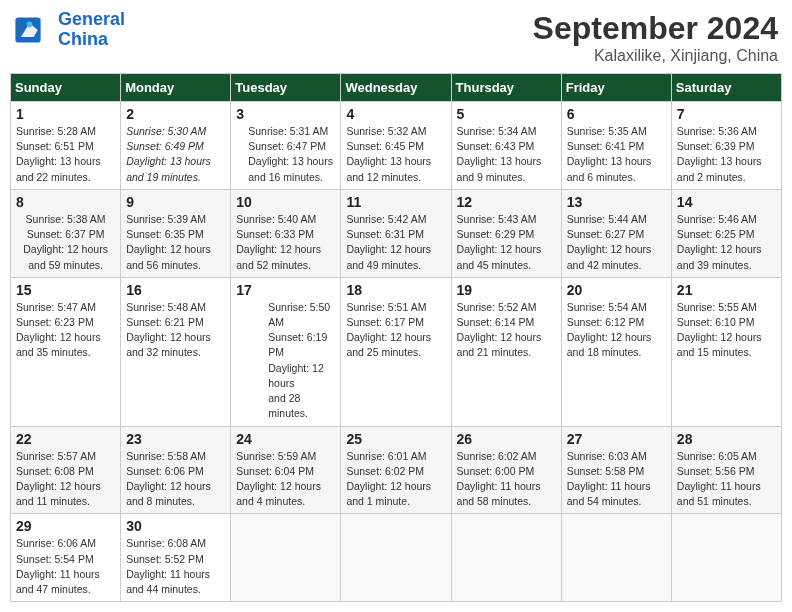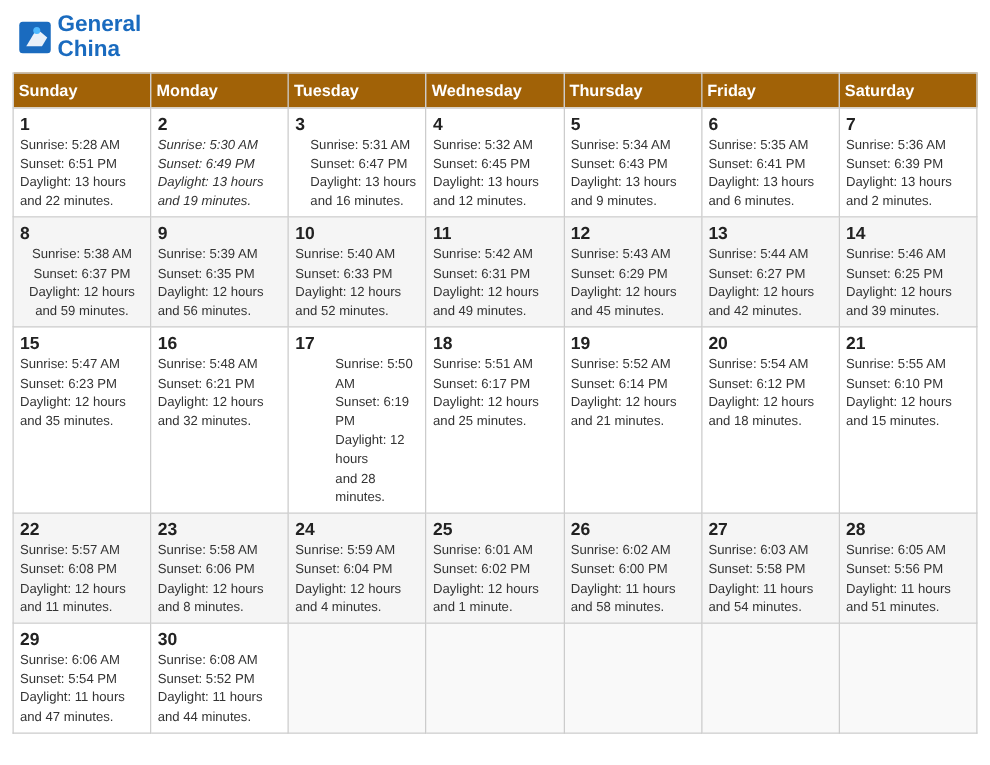--- a/index.html
+++ b/index.html
@@ -13,21 +13,21 @@
     .header-area {
       display: flex;
       justify-content: space-between;
       align-items: flex-start;
       margin-bottom: 8px;
       padding: 0 4px;
     }
     .logo {
       display: flex;
       align-items: center;
-      gap: 4px;
+      gap: 16px;
     }
     .logo-text {
       font-size: 18px;
       font-weight: bold;
       color: #333;
       line-height: 1.1;
     }
     .logo-text span {
       color: #1a6bbf;
     }
@@ -46,21 +46,21 @@
     .location-title {
       font-size: 16px;
       color: #555;
     }
     .calendar {
       width: 100%;
       border-collapse: collapse;
       font-size: 11px;
     }
     .calendar th {
-      background-color: #a16207;
+      background-color: #14532d;
       color: #fff;
       padding: 6px 4px;
       text-align: left;
       font-size: 13px;
       font-weight: bold;
       border: 1px solid #ccc;
     }
     .calendar td {
       border: 1px solid #ccc;
       vertical-align: top;
@@ -96,20 +96,24 @@
     <svg class="logo-icon" viewBox="0 0 40 40">
       <rect x="2" y="2" width="36" height="36" rx="4" fill="#1a6bbf"></rect>
       <polygon points="10,30 22,10 34,20 28,30" fill="#fff" opacity="0.9"></polygon>
       <circle cx="22" cy="12" r="4" fill="#4db8ff"></circle>
     </svg>
     <div class="logo-text">
       <span>General</span><br>
       <span style="color:#1a6bbf">China</span>
     </div>
   </div>
+  <div class="title-area">
+    <div class="month-title">September 2024</div>
+    <div class="location-title">Kalaxilike, Xinjiang, China</div>
+  </div>
 </div>
 
 <table class="calendar">
   <thead>
     <tr id="header-row">
         <th>Sunday</th>
         <th>Monday</th>
         <th>Tuesday</th>
         <th>Wednesday</th>
         <th>Thursday</th>

